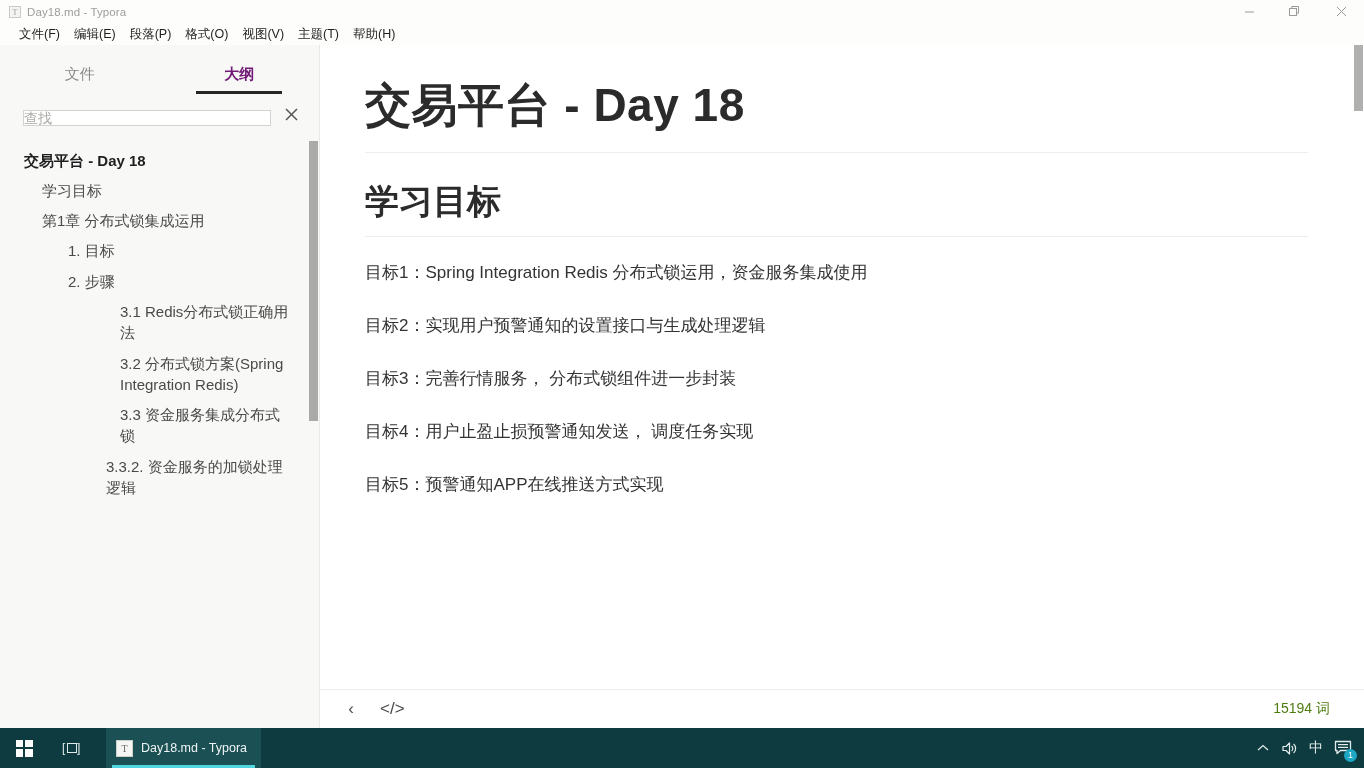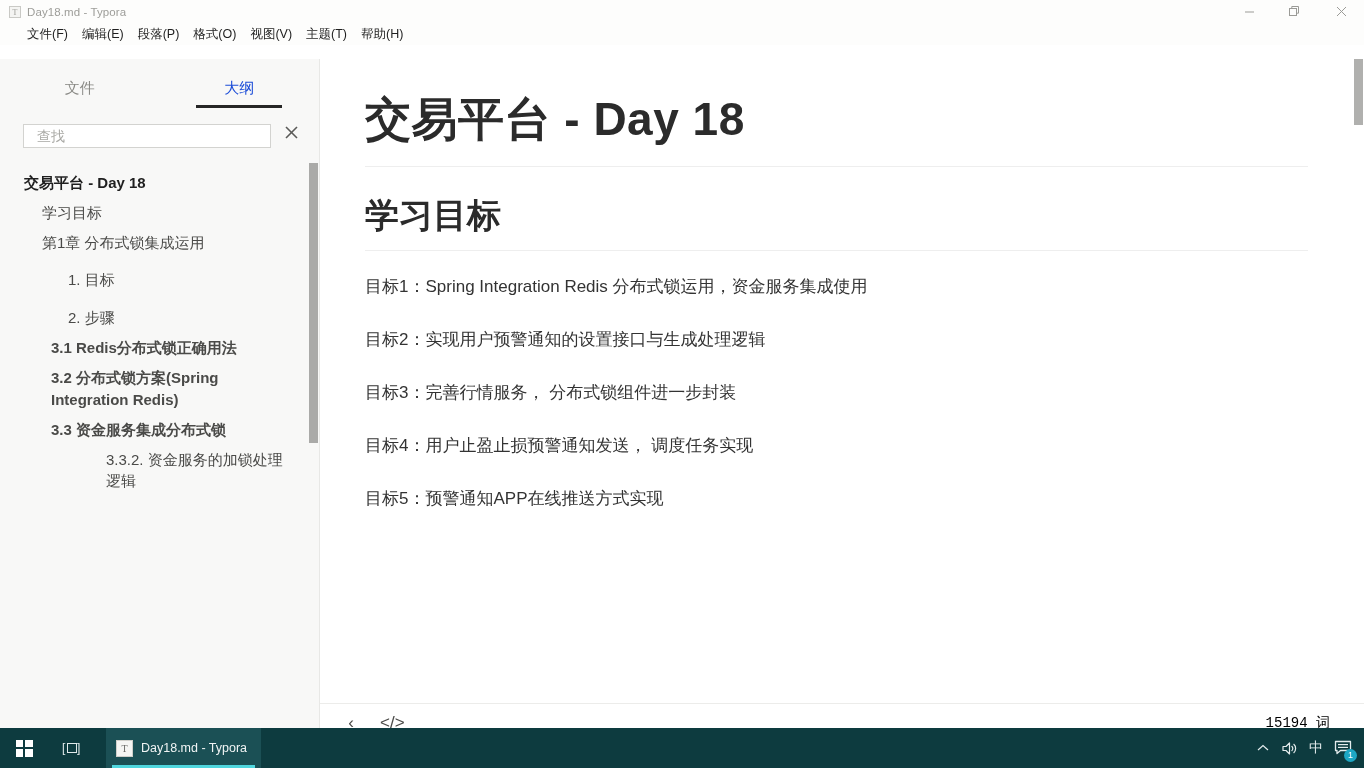--- a/index.html
+++ b/index.html
@@ -29,31 +29,31 @@
   .win-btn {
     width: 46px; height: 23px;
     display: flex; align-items: center; justify-content: center;
   }
   .win-btn svg { display: block; }
 
   
   .menubar {
     position: absolute; top: 23px; left: 0; width: 1364px; height: 22px;
     background: #fdfdfc;
-    display: flex; align-items: center; padding-left: 20px;
+    display: flex; align-items: center; padding-left: 12px;
   }
   .menu-item {
     font-size: 12.5px; color: #1f1f1f;
     padding: 2px 7px; white-space: nowrap;
     line-height: 16px;
   }
 
   
   .content-row {
-    position: absolute; top: 59px; left: 0; width: 1364px; height: 683px;
+    position: absolute; top: 45px; left: 0; width: 1364px; height: 683px;
     display: flex;
     align-items: center;
   }
 
   
   .sidebar {
     position: relative;
     width: 320px; height: 683px;
     background: #f8f8f7;
     border-right: 1px solid #e8e8e6;
@@ -63,34 +63,34 @@
   .side-tabs {
     display: flex; align-items: flex-end;
     height: 49px; padding: 0 0 0 0;
   }
   .side-tab {
     flex: 1; text-align: center;
     font-size: 15px; color: #8a8a86;
     padding-bottom: 10px;
     position: relative;
   }
-  .side-tab.active { color: #1d4ed8; font-weight: normal; }
+  .side-tab.active { color: #701a75; font-weight: bold; }
   .side-tab.active::after {
     content: ""; position: absolute;
     left: 23%; right: 23%; bottom: 0; height: 3px;
     background: #262626;
   }
   .search-row {
     display: flex; align-items: center;
     padding: 8px 12px 10px 23px; gap: 10px;
   }
   .search-input {
-    width: 248px; height: 24px;
+    width: 248px; height: 16px;
     border: 1px solid #d3d3d0; background: #ffffff;
-    font-size: 14px; color: #333; padding: 0 13px;
+    font-size: 14px; color: #333; padding: 0 0;
     font-family: "Liberation Sans", sans-serif;
     outline: none; border-radius: 0; margin-top: 8px;
   }
   .search-input::placeholder { color: #a8a8a4; }
   .search-clear {
     width: 20px; height: 20px;
     display: flex; align-items: center; justify-content: center;
     color: #5a5a58;
   }
 
@@ -102,22 +102,22 @@
   }
   .outline-item {
     font-size: 15px;
     color: #4a4a48;
     line-height: 1.42;
     padding: 4.5px 28px 4.5px 0;
     word-wrap: break-word;
   }
   .outline-item.lvl1 { padding-left: 24px; font-weight: bold; color: #1f1f1f; }
   .outline-item.lvl2 { padding-left: 42px; }
-  .outline-item.lvl3 { padding-left: 68px; margin-top: 7px; }
-  .outline-item.lvl4 { padding-left: 51px; font-weight: bold; }
+  .outline-item.lvl3 { padding-left: 68px; }
+  .outline-item.lvl4 { padding-left: 120px; }
   .outline-item.lvl5 { padding-left: 106px; }
 
   .side-scrollbar {
     position: absolute; top: 0; right: 1px;
     width: 9px; height: 100%;
   }
   .side-scroll-thumb {
     position: absolute; left: 0; top: 5px;
     width: 9px; height: 280px;
     background: #aaaaa8;
@@ -183,21 +183,21 @@
     display: flex; align-items: center;
     padding: 0 34px 0 22px;
   }
   .sb-left { display: flex; align-items: center; gap: 20px; }
   .sb-btn {
     font-size: 17px; color: #4b4b49;
     display: flex; align-items: center; justify-content: center;
     min-width: 18px; height: 24px;
     font-family: "Liberation Sans", sans-serif;
   }
-  .sb-right { margin-left: auto; font-size: 14px; color: #000000; font-family: Liberation Mono, monospace; }
+  .sb-right { margin-left: auto; font-size: 14px; color: #4d7c0f; }
 
   
   .taskbar {
     position: absolute; bottom: 0; left: 0;
     width: 1364px; height: 40px;
     background: #0d3b3f;
     display: flex; align-items: center;
   }
   .tb-start {
     width: 48px; height: 40px;

